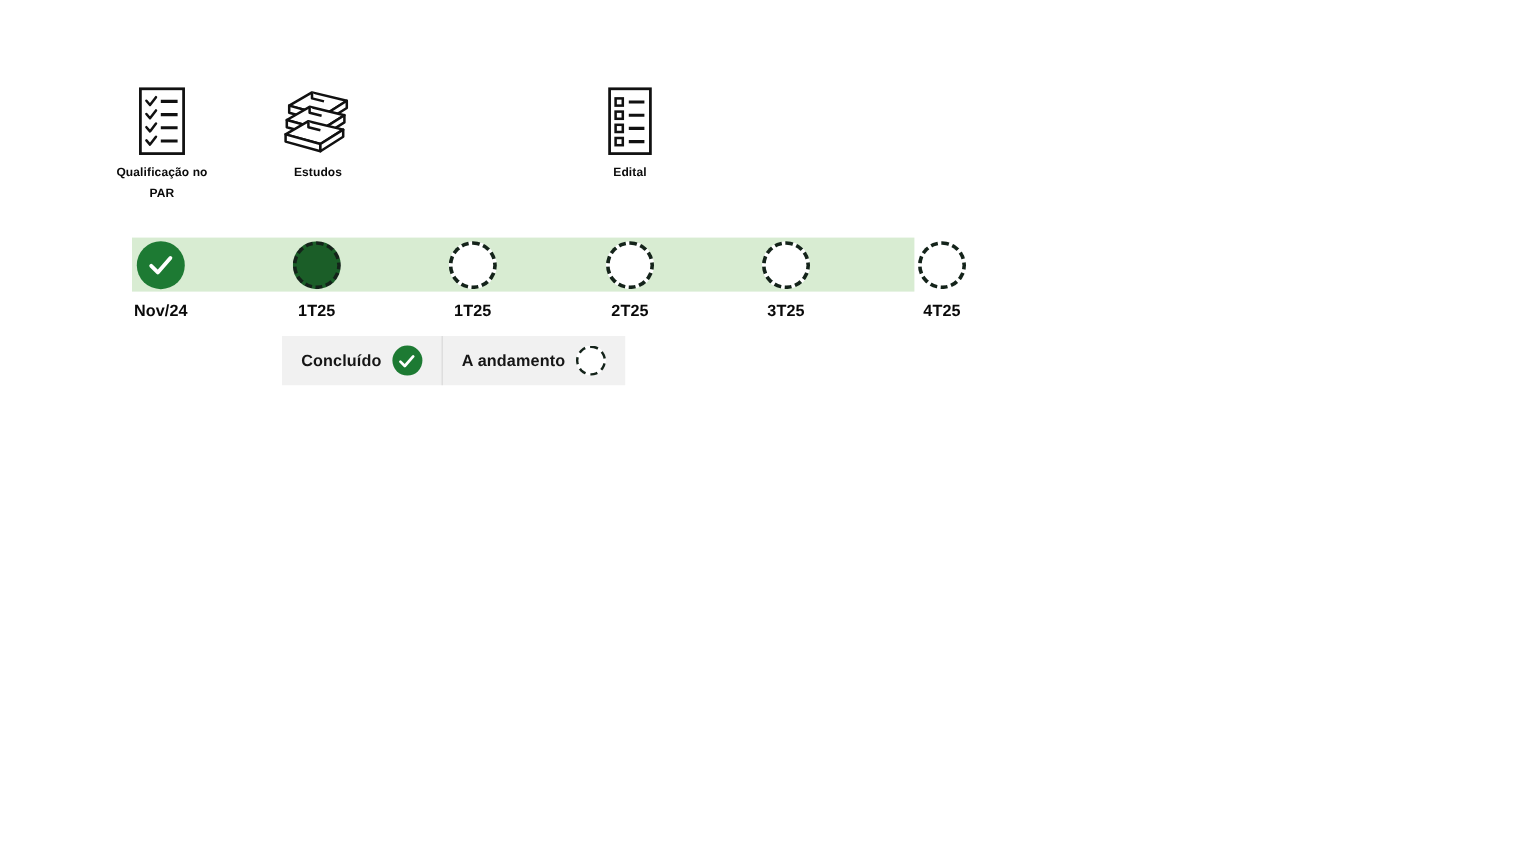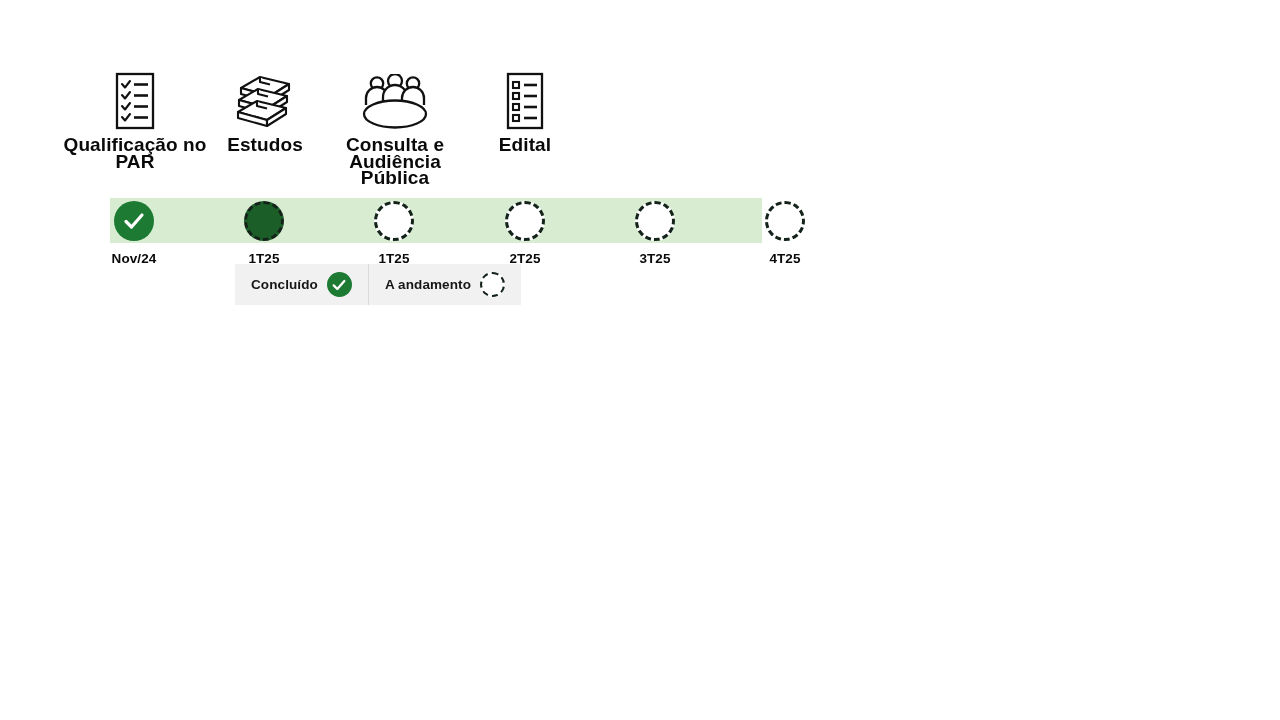--- a/index.html
+++ b/index.html
@@ -43,21 +43,21 @@
     height: 70px;
     display: flex;
     align-items: flex-end;
     justify-content: center;
   }
   .step-icon svg {
     display: block;
   }
   .step-label {
     margin-top: 7px;
-    font-size: 19px;
+    font-size: 10px;
     font-weight: 700;
     line-height: 16.5px;
     letter-spacing: 0.1px;
     color: #0a0a0a;
     white-space: pre-line;
   }
 
   
   .timeline {
     position: absolute;
@@ -116,21 +116,21 @@
     font-size: 13.5px;
     font-weight: 700;
     letter-spacing: 0.1px;
     color: #0a0a0a;
   }
 
   
   .legend {
     position: absolute;
     left: 235px;
-    top: 264px;
+    top: 280px;
     height: 41px;
     background: #f1f1f1;
     display: flex;
     align-items: stretch;
   }
   .legend-item {
     display: flex;
     align-items: center;
     justify-content: center;
     gap: 9px;
@@ -211,36 +211,20 @@
             <path d="M4,40 L23,29 L52,36 L33,48 Z"></path>
             <path d="M4,40 L4,46 L33,54 L33,48 Z"></path>
             <path d="M33,48 L52,36 L52,42 L33,54 Z"></path>
             <path d="M23,29 L23,34 L33,36.5"></path>
           </g>
         </svg>
       </div>
       <div class="step-label">Estudos</div>
     </div>
 
-    <div class="step" style="left:260px;">
-      <div class="step-icon">
-        <svg width="70" height="56" viewBox="0 0 70 56" fill="#fff" stroke="#111" stroke-width="2.3">
-          <circle cx="17" cy="9.5" r="6.2"></circle>
-          <circle cx="35" cy="7" r="7"></circle>
-          <circle cx="53" cy="9.5" r="6.2"></circle>
-          <path d="M6,31 v-7 a11,11 0 0 1 22,0 v7" stroke-linejoin="round"></path>
-          <path d="M23,31 v-8 a12,12 0 0 1 24,0 v8" stroke-linejoin="round"></path>
-          <path d="M42,31 v-7 a11,11 0 0 1 22,0 v7" stroke-linejoin="round"></path>
-          <ellipse cx="35" cy="40" rx="31" ry="13.5"></ellipse>
-        </svg>
-      </div>
-      <div class="step-label">Consulta e
-Audiência
-Pública</div>
-    </div>
 
     <div class="step" style="left:390px;">
       <div class="step-icon">
         <svg width="48" height="58" viewBox="0 0 48 58" fill="none" stroke="#111" stroke-width="2.3">
           <rect x="7" y="2" width="34" height="54" fill="#fff"></rect>
           <g fill="#fff" stroke-width="2.1">
             <rect x="12" y="10" width="6" height="6"></rect>
             <rect x="12" y="21" width="6" height="6"></rect>
             <rect x="12" y="32" width="6" height="6"></rect>
             <rect x="12" y="43" width="6" height="6"></rect>

